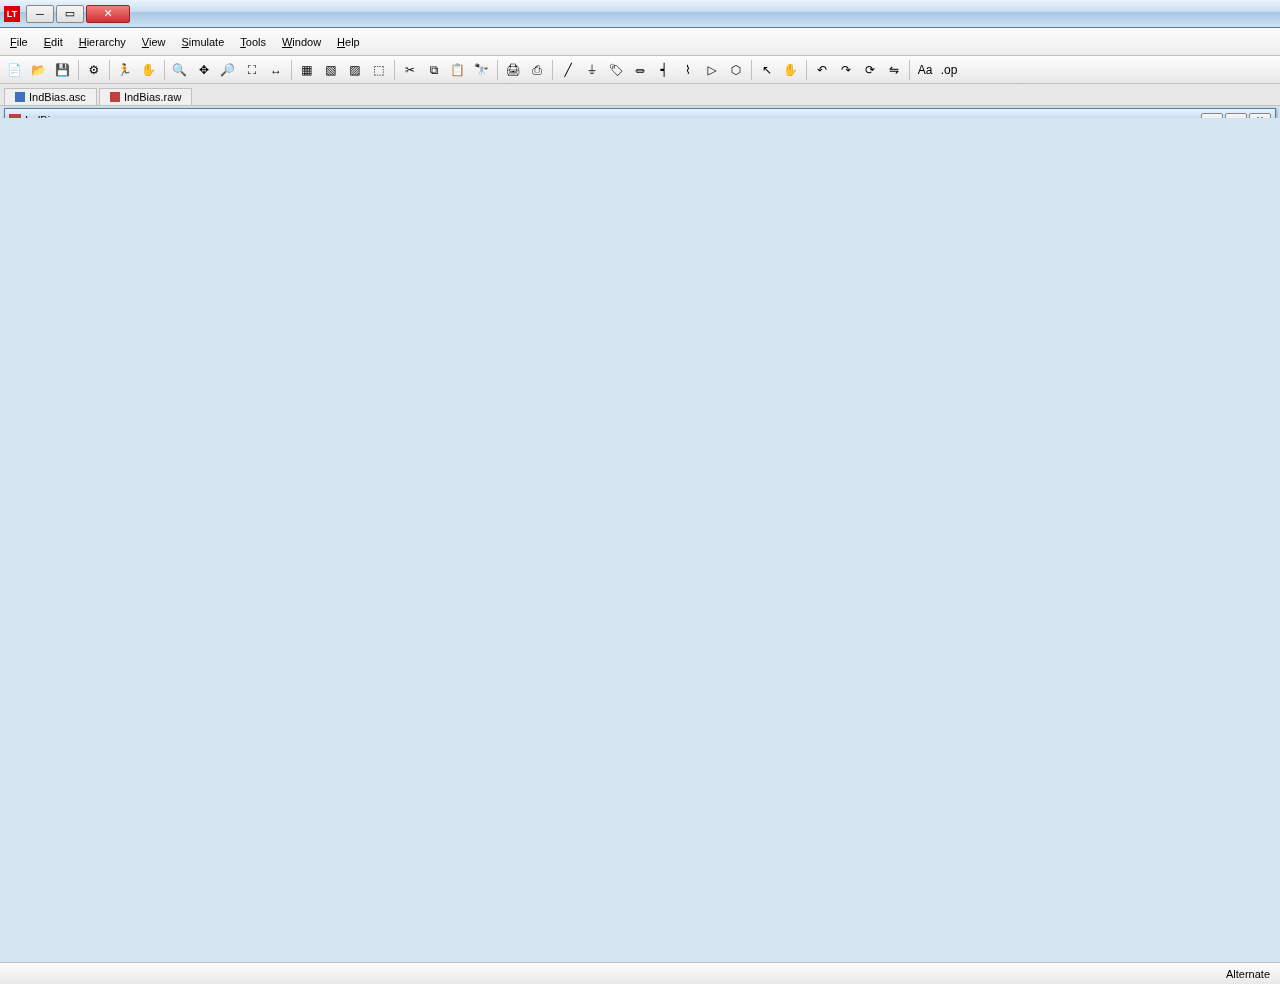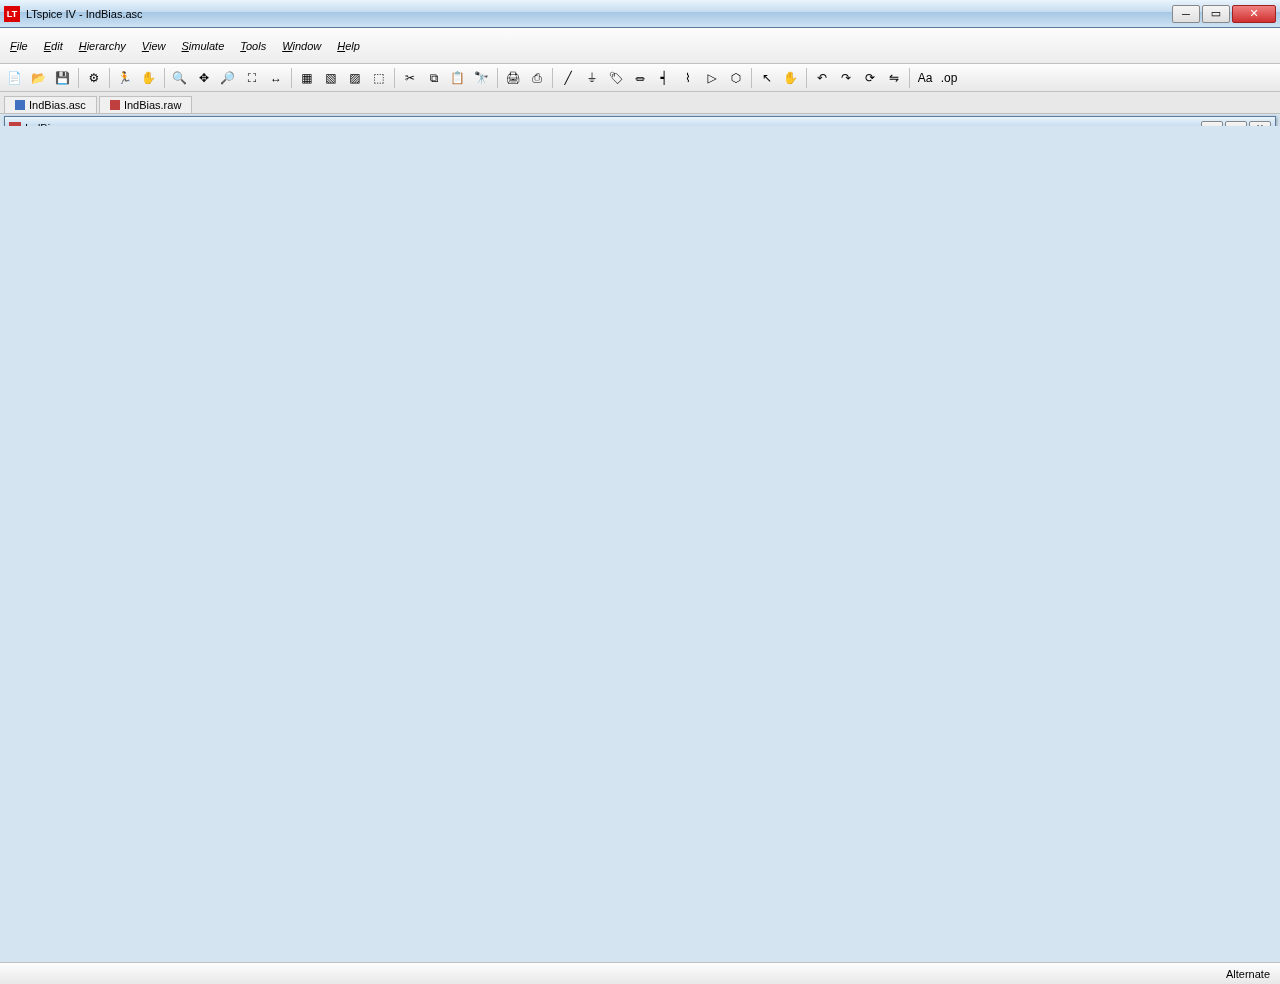--- a/index.html
+++ b/index.html
@@ -5,21 +5,21 @@
 * { margin: 0; padding: 0; box-sizing: border-box; font-family: "Segoe UI", Tahoma, sans-serif; font-size: 11px; }
 body { background: #d4e4f0; overflow: hidden; }
 
 .titlebar { height: 28px; background: linear-gradient(to bottom, #eaf4fc, #c5dcf0 45%, #a6c8e5 46%, #cee2f3); display: flex; align-items: center; padding: 0 4px; border-bottom: 1px solid #5c7a99; }
 .titlebar .icon { width: 16px; height: 16px; background: #d00; margin-right: 6px; display: flex; align-items: center; justify-content: center; color: #fff; font-weight: bold; font-size: 9px; }
 .titlebar .title { flex: 1; color: #000; }
 .win-btns { display: flex; gap: 2px; }
 .win-btn { width: 28px; height: 18px; border: 1px solid #888; background: linear-gradient(to bottom, #f5f5f5, #e0e0e0); display: flex; align-items: center; justify-content: center; cursor: pointer; border-radius: 2px; }
 .win-btn.close { background: linear-gradient(to bottom, #f08080, #d03030); border-color: #a02020; color: #fff; width: 44px; }
 
-.menubar { height: 36px; background: linear-gradient(to bottom, #fdfdfd, #ececec); display: flex; align-items: center; padding: 0 2px; border-bottom: 1px solid #c0c0c0; font-style: italic; }
+.menubar { height: 28px; background: linear-gradient(to bottom, #fdfdfd, #ececec); display: flex; align-items: center; padding: 0 2px; border-bottom: 1px solid #c0c0c0; }
 .menu-item { padding: 2px 8px; cursor: pointer; }
 .menu-item u { text-decoration: underline; }
 
 .toolbar { height: 28px; background: linear-gradient(to bottom, #fdfdfd, #e8e8e8); display: flex; align-items: center; padding: 2px 4px; gap: 2px; border-bottom: 1px solid #c0c0c0; flex-wrap: nowrap; overflow: hidden; }
 .tool-btn { width: 22px; height: 22px; border: 1px solid transparent; display: flex; align-items: center; justify-content: center; cursor: pointer; font-size: 12px; }
 .tool-sep { width: 1px; height: 20px; background: #c0c0c0; margin: 0 2px; }
 
 .tabbar { height: 22px; background: #e8e8e8; display: flex; align-items: flex-end; padding: 0 4px; border-bottom: 1px solid #c0c0c0; }
 .tab { padding: 2px 10px; background: #f0f0f0; border: 1px solid #c0c0c0; border-bottom: none; margin-right: 2px; cursor: pointer; display: flex; align-items: center; gap: 4px; }
 .tab .ticon { width: 10px; height: 10px; }
@@ -59,21 +59,20 @@
 .schematic-area { background: #fafafa; position: relative; height: calc(100% - 22px); overflow: hidden; }
 .schematic-svg { width: 100%; height: 100%; }
 
 .statusbar { position: fixed; bottom: 0; left: 0; right: 0; height: 22px; background: linear-gradient(to bottom, #fdfdfd, #e8e8e8); border-top: 1px solid #c0c0c0; display: flex; align-items: center; justify-content: flex-end; padding: 0 10px; }
 </style>
 </head>
 <body>
 
 <div class="titlebar">
   <div class="icon">LT</div>
-  <div class="title">LTspice IV - IndBias.asc</div>
   <div class="win-btns">
     <div class="win-btn">─</div>
     <div class="win-btn">▭</div>
     <div class="win-btn close">✕</div>
   </div>
 </div>
 
 <div class="menubar">
   <div class="menu-item"><u>F</u><span>ile</span></div>
   <div class="menu-item"><u>E</u>dit</div>

